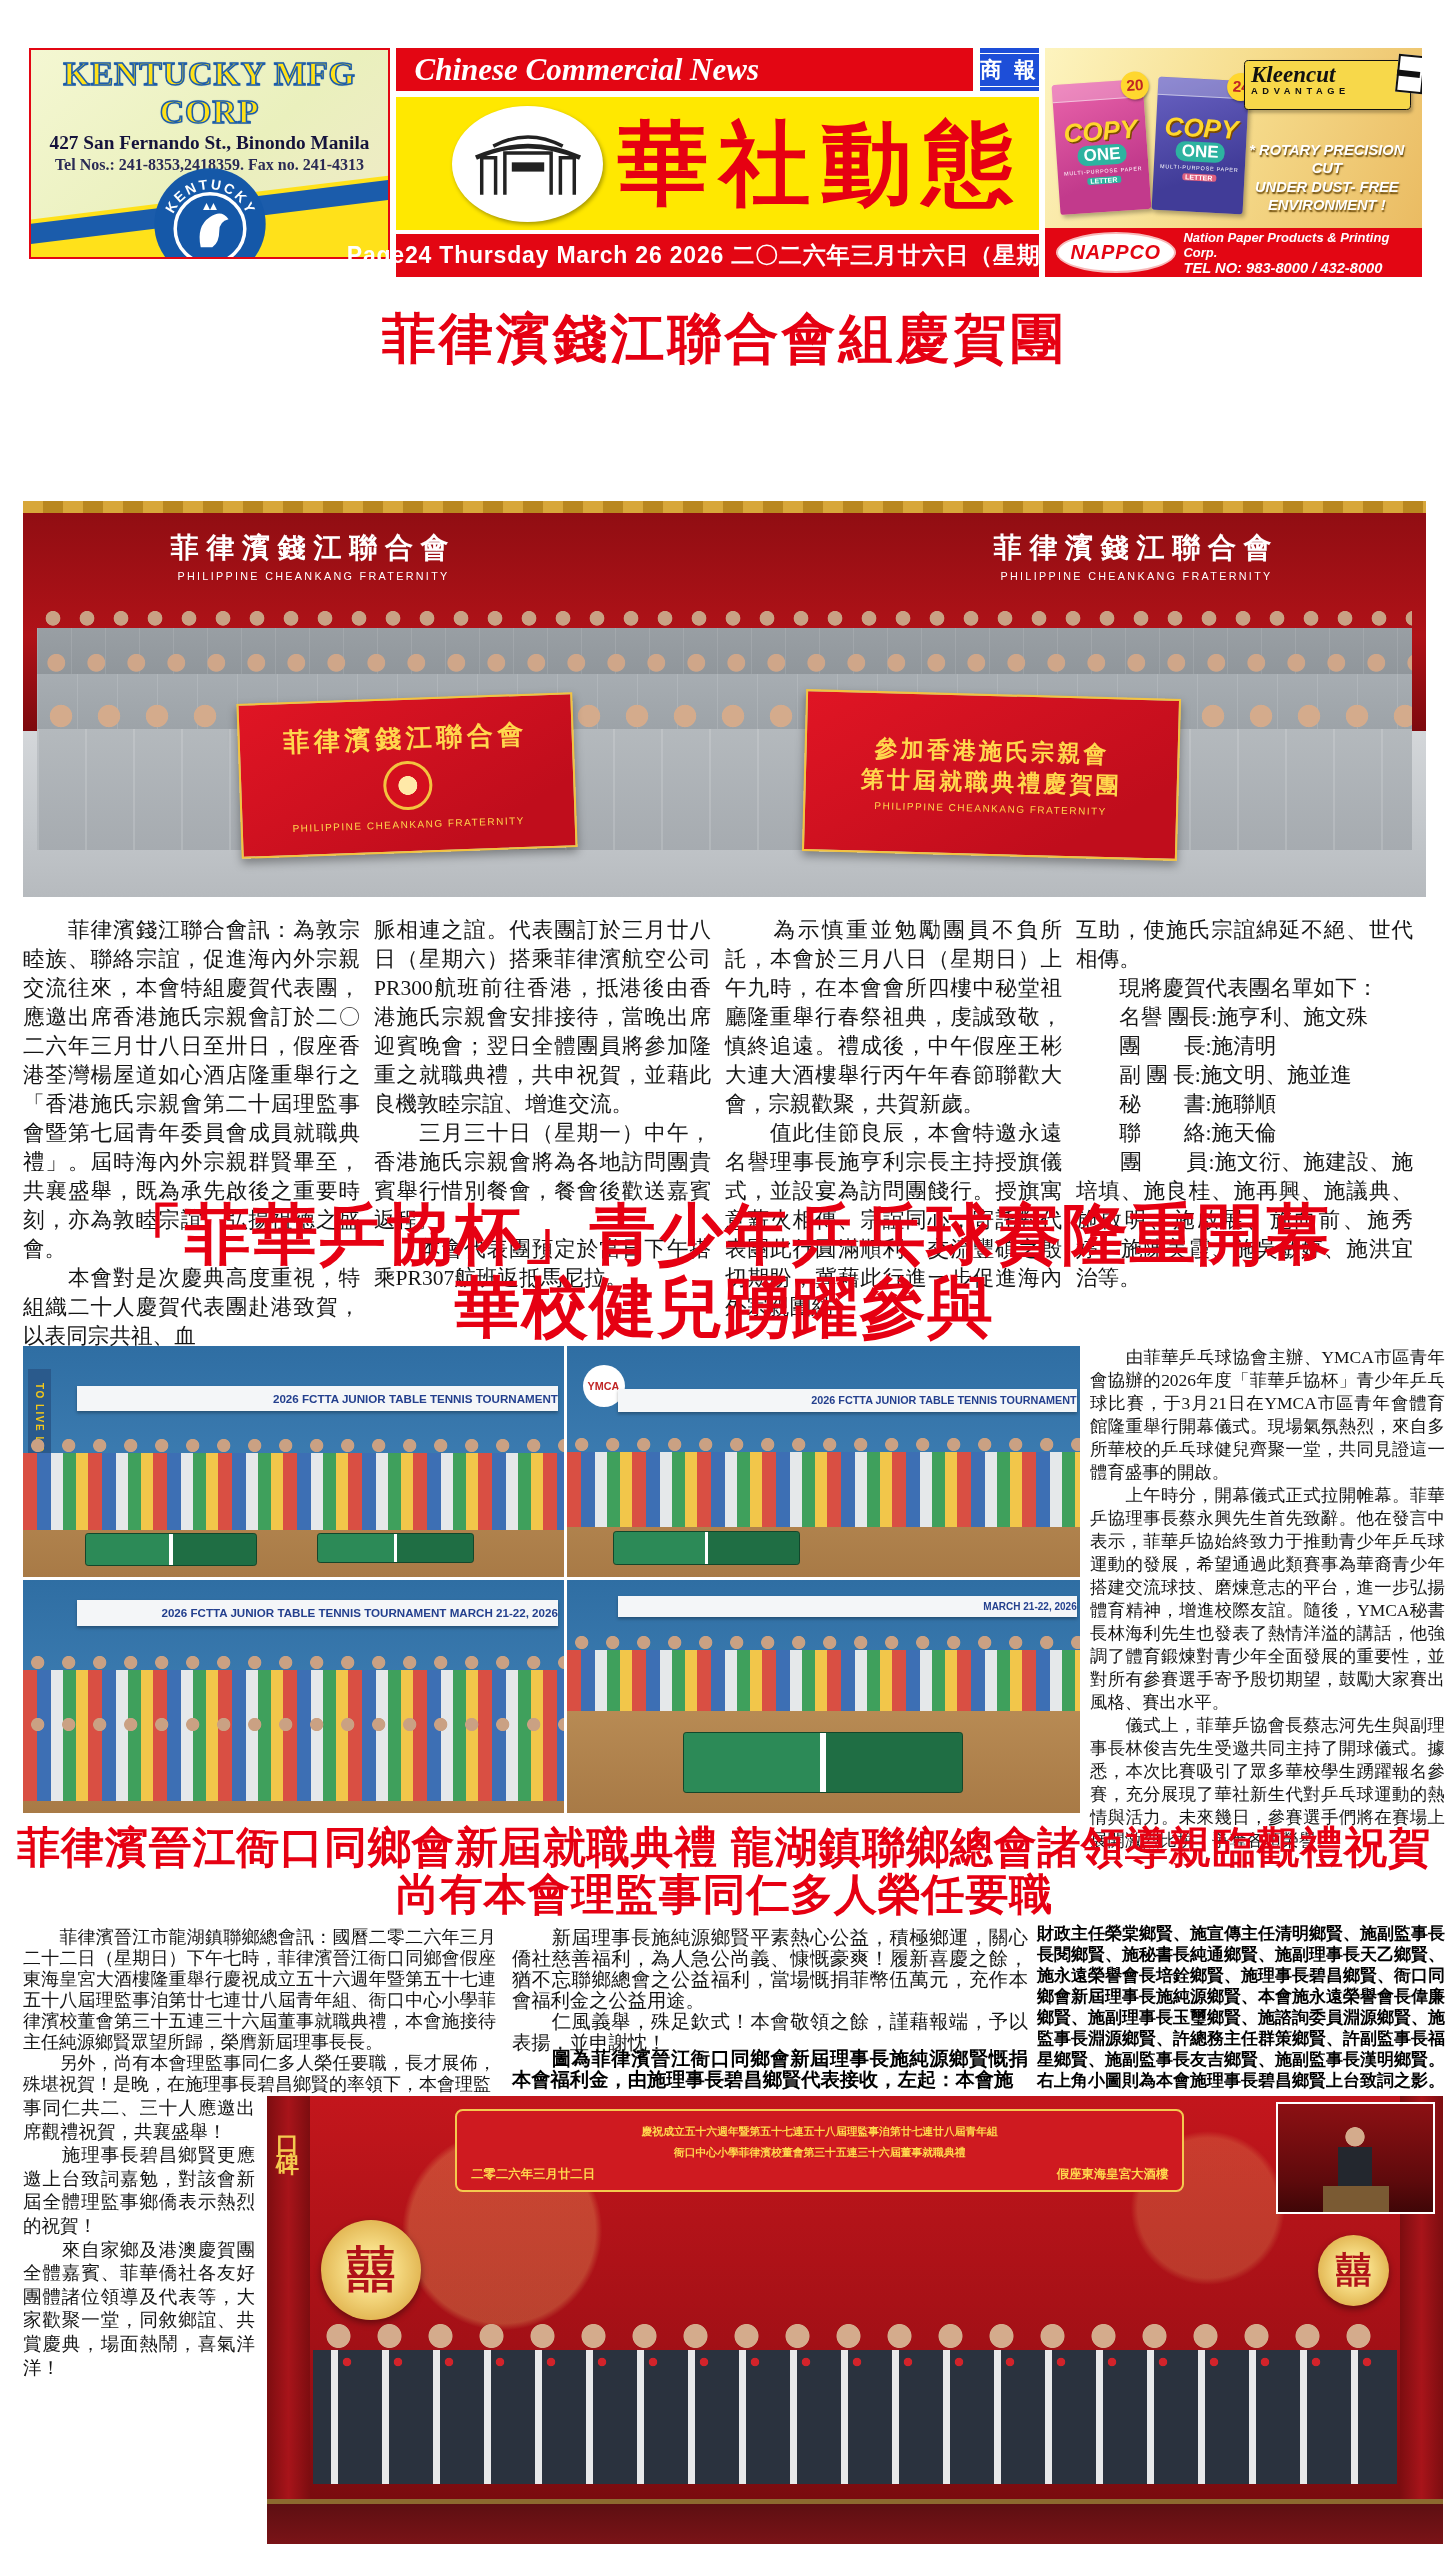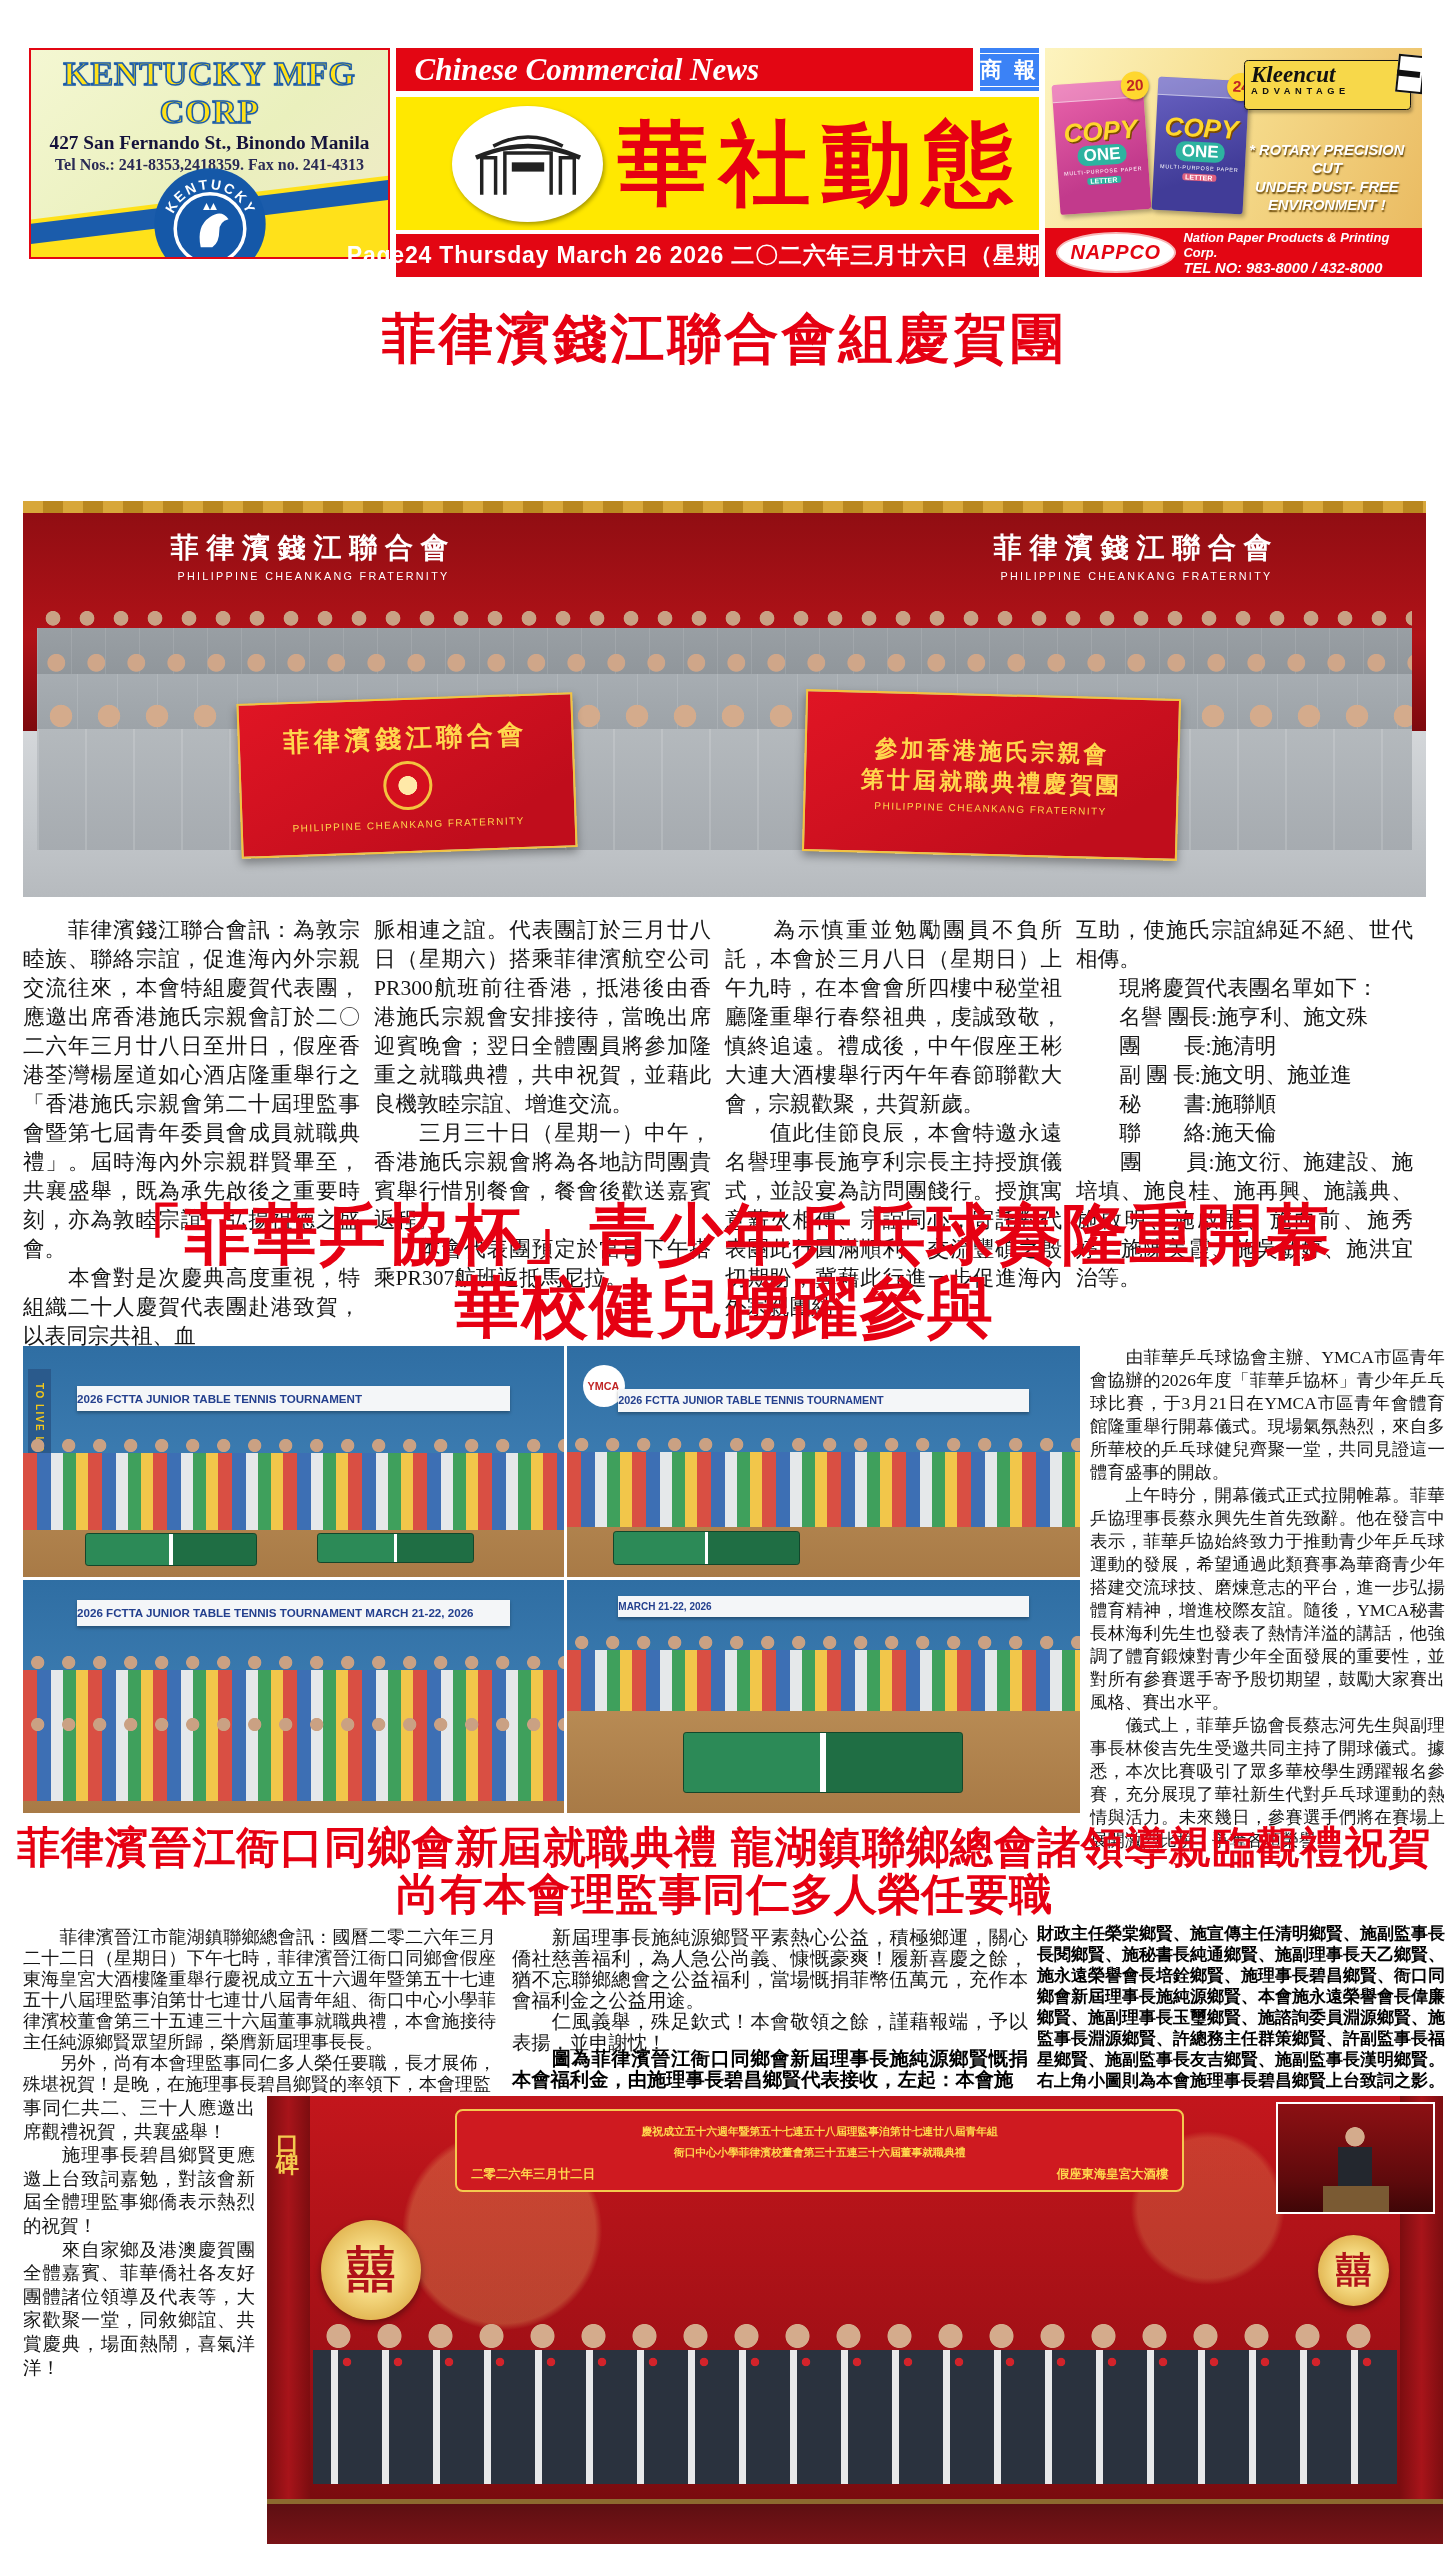--- a/index.html
+++ b/index.html
@@ -15,21 +15,21 @@
   .ky-addr{text-align:center;font-weight:700;font-size:19.3px;color:#15133c;margin-top:1.5px;}
   .ky-tel{text-align:center;font-weight:700;font-size:16px;color:#2a2a55;margin-top:1.5px;}
   .ky-swoosh1{left:-15.5px;top:147px;width:402px;height:93px;background:#ffe11a;transform:rotate(-7deg);}
   .ky-swoosh2{left:-15.5px;top:151px;width:402px;height:20px;background:#1b5cab;transform:rotate(-7deg);}
   .ky-logo{left:121px;top:116px;width:116px;height:116px;}
 
   .mh{left:396px;top:48px;width:643px;height:229px;}
   .mh-band{left:0;top:0;width:577px;height:43px;background:#e30613;display:flex;align-items:center;}
   .mh-script{color:#fff;font-style:italic;font-weight:700;font-size:31px;padding-left:18.5px;
       font-family:"Liberation Serif",serif;}
-  .mh-badge{left:584px;top:0;width:59px;height:43px;background:#3b82f6;display:flex;align-items:center;justify-content:center;}
+  .mh-badge{left:584px;top:0;width:59px;height:43px;background:#1d4ed8;display:flex;align-items:center;justify-content:center;}
   .mh-badge-inner{border:1.5px solid #fff;padding:1.5px 4.6px;color:#fff;font-weight:700;font-size:21.6px;letter-spacing:3.1px;
       font-family:"Liberation Sans",sans-serif;white-space:nowrap;}
   .mh-yellow{left:0;top:49px;width:643px;height:133px;background:#ffe800;display:flex;align-items:center;}
   .mh-oval{margin-left:56px;width:151px;height:116px;background:#fff;border-radius:50%;
       box-shadow:1.5px 2.3px 4.6px rgba(0,0,0,.35);display:flex;align-items:center;justify-content:center;flex:0 0 auto;}
   .mh-title{flex:1;text-align:center;font-size:91px;line-height:1;font-weight:900;color:#e60012;
       font-family:"Liberation Sans",sans-serif;letter-spacing:10.8px;white-space:nowrap;}
   .mh-date{left:0;top:186px;width:643px;height:43px;background:#e30613;color:#fff;
       font-family:"Liberation Sans",sans-serif;font-weight:700;font-size:23px;letter-spacing:0.8px;
       display:flex;align-items:center;justify-content:center;white-space:nowrap;}
@@ -115,22 +115,22 @@
 
   
   .collage{left:23px;top:1346px;width:1057px;height:467px;background:#fff;}
   .cell{position:absolute;overflow:hidden;}
   .c1{left:0;top:0;width:541px;height:231px;}
   .c2{left:544px;top:0;width:513px;height:231px;}
   .c3{left:0;top:234px;width:541px;height:233px;}
   .c4{left:544px;top:234px;width:513px;height:233px;}
   .gym{background:linear-gradient(#2f6ea3 0%,#3c7cb1 52%,#b98c55 52%,#a87a46 100%);}
   .gym-banner{position:absolute;left:10%;width:80%;background:#f4f6f8;color:#24408e;
-      font-family:"Liberation Sans",sans-serif;font-weight:700;text-align:left;
-      box-shadow:0 1.5px 3.1px rgba(0,0,0,.3);white-space:nowrap;overflow:hidden;}
+      font-family:"Liberation Sans",sans-serif;font-weight:700;text-align:right;
+      box-shadow:0 1.5px 3.1px rgba(0,0,0,.3);white-space:nowrap;overflow:hidden;padding-left:48px;}
   .kids{position:absolute;left:0;width:100%;background:
      radial-gradient(circle at 14.7px 8.5px,#caa183 6.2px,rgba(0,0,0,0) 7px) 0 0/31px 100% repeat-x,
      repeating-linear-gradient(90deg,#d94f43 0 14px,#3d6fb4 14px 28px,#e5e8ea 28px 40px,#3fa05c 40px 53px,#f2c64a 53px 65px) 0 15.5px/65px calc(100% - 15.5px) repeat-x;
      background-repeat:repeat-x,repeat-x;}
   .ttable{position:absolute;background:linear-gradient(90deg,#2c8a57 0 49%,#fff 49% 51%,#1f6e44 51% 100%);border:1.5px solid #12472b;border-radius:3.1px;}
   .ysign{position:absolute;left:4.6px;top:23px;width:23px;height:116px;background:#2a5a8c;color:#f5c818;
       font-family:"Liberation Sans",sans-serif;font-weight:700;font-size:10px;writing-mode:vertical-rl;
       display:flex;align-items:center;justify-content:center;letter-spacing:1.5px;}
   .ymca-logo{position:absolute;width:42px;height:42px;border-radius:50%;background:#fff;color:#c02525;
       font-family:"Liberation Sans",sans-serif;font-weight:900;font-size:10.8px;display:flex;align-items:center;justify-content:center;}

